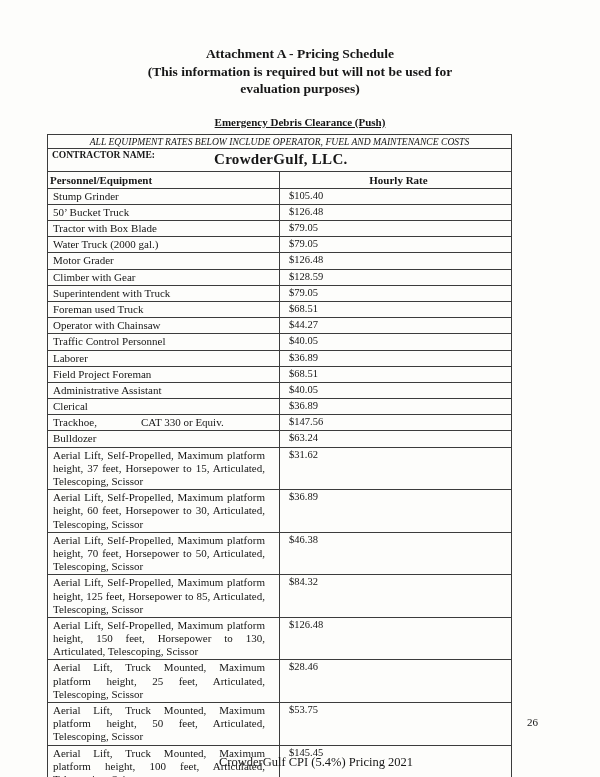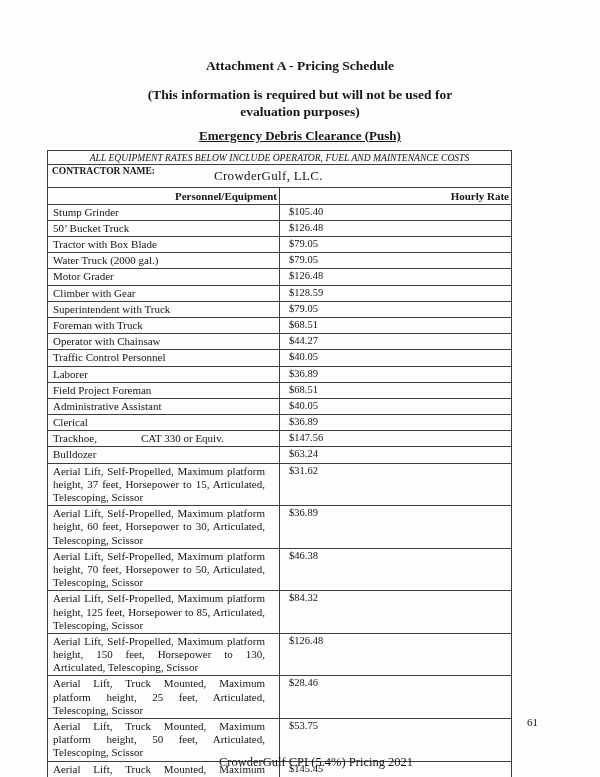--- a/index.html
+++ b/index.html
@@ -7,43 +7,43 @@
   body {
     background:#fdfdfb;
     font-family:"Liberation Serif", serif;
     color:#161616;
     position:relative;
     overflow:hidden;
   }
   .page { position:absolute; inset:0; padding-top:46px; }
   .title {
     text-align:center; font-weight:bold; font-size:13.5px;
-    width:380px; margin:12px auto; line-height:1.25;
+    width:380px; margin:0 auto; line-height:1.25;
   }
   .subtitle { width:352px; margin:1px auto 0; }
   .section-title {
-    text-align:center; font-weight:bold; font-size:13px;
-    text-decoration:underline; margin-top:7px;
+    text-align:center; font-weight:bold; font-size:11px;
+    text-decoration:underline; margin-top:18px;
   }
   table.pricing-table {
     border-collapse:collapse;
     width:465px;
     margin:6px 0 0 47px;
     table-layout:fixed;
   }
   td, th { border:1px solid #3c3c3c; vertical-align:top; }
   .note-cell {
     font-style:italic; font-weight:normal; font-size:9.6px;
     text-align:center; padding:1px 2px;
   }
   .contractor-cell { padding:1px 3px 3px 4px; }
   .contractor-label { font-weight:bold; font-size:9.5px; vertical-align:top; }
-  .contractor-name { font-size:13px; margin-left:55px; letter-spacing:0.3px; }
-  .equip-header { font-weight:bold; font-size:11px; text-align:right; padding:2px; }
-  .rate-header { font-weight:bold; font-size:11px; text-align:right; padding:2px 2px 2px 8px; }
+  .contractor-name { font-size:15px; margin-left:55px; letter-spacing:0.3px;font-weight:bold; }
+  .equip-header { font-weight:bold; font-size:11px; text-align:left; padding:2px; }
+  .rate-header { font-weight:bold; font-size:11px; text-align:center; padding:2px 2px 2px 8px; }
   .rate-col { width:104px; }
   .equip-cell {
     font-size:11px; line-height:1.2;
     padding:1px 14px 1px 5px;
     text-align:justify;
   }
   .rate-cell {
     font-size:10.5px; line-height:1.2;
     padding:1px 2px 1px 9px;
     white-space:nowrap;
@@ -113,21 +113,21 @@
           <td class="equip-cell">Climber with Gear</td>
           <td class="rate-cell rate-col">$128.59</td>
         </tr>
 
         <tr class="data-row">
           <td class="equip-cell">Superintendent with Truck</td>
           <td class="rate-cell rate-col">$79.05</td>
         </tr>
 
         <tr class="data-row">
-          <td class="equip-cell">Foreman with Truck</td>
+          <td class="equip-cell">Foreman used Truck</td>
           <td class="rate-cell rate-col">$68.51</td>
         </tr>
 
         <tr class="data-row">
           <td class="equip-cell">Operator with Chainsaw</td>
           <td class="rate-cell rate-col">$44.27</td>
         </tr>
 
         <tr class="data-row">
           <td class="equip-cell">Traffic Control Personnel</td>
@@ -206,16 +206,16 @@
         </tr>
 
         <tr class="data-row">
           <td class="equip-cell">Chipper Brush, Chipping Capacity, 6 Inches, To 35 Horsepower, Trailer Mounted</td>
           <td class="rate-cell rate-col">$15.81</td>
         </tr>
 
       </tbody>
   </table>
 
-  <div class="page-number">61</div>
+  <div class="page-number">26</div>
   <div class="footer-caption">CrowderGulf CPI (5.4%) Pricing 2021</div>
 
 </div>
 
 </body></html>

